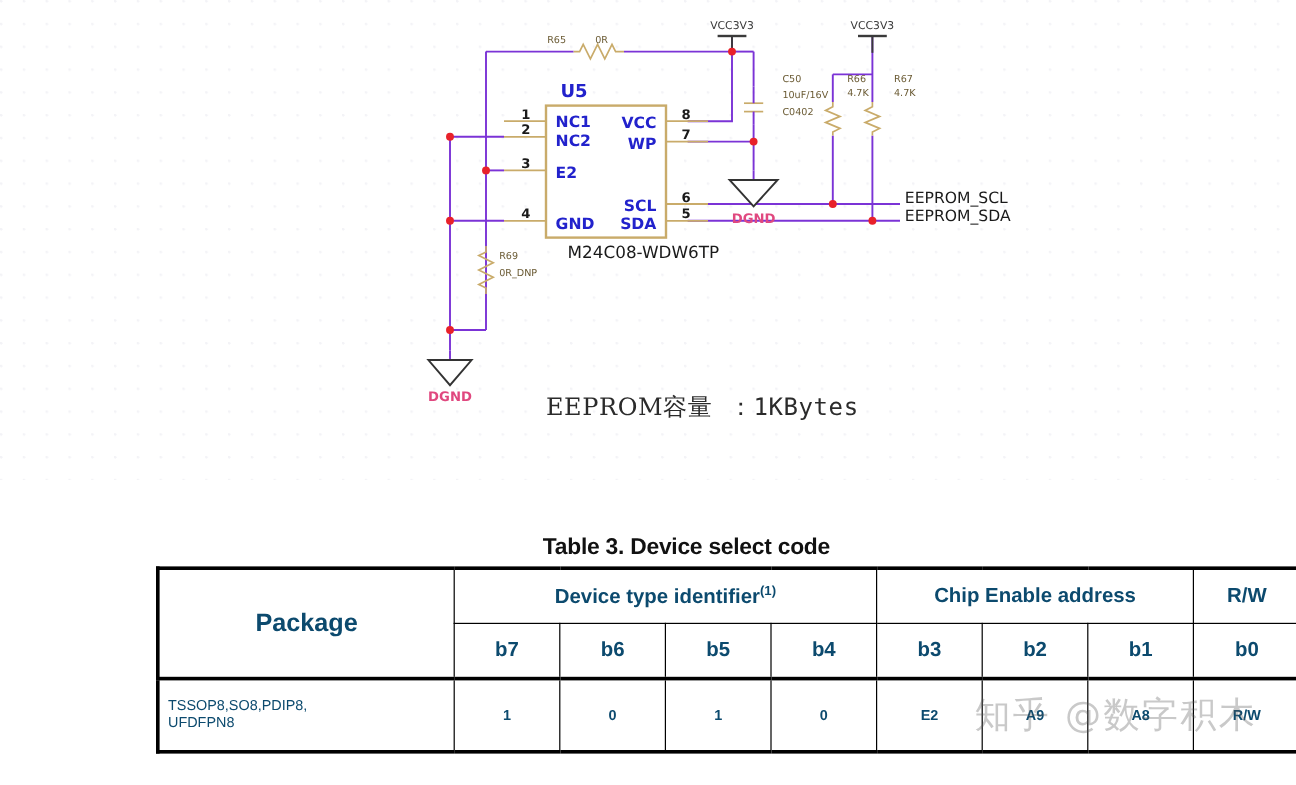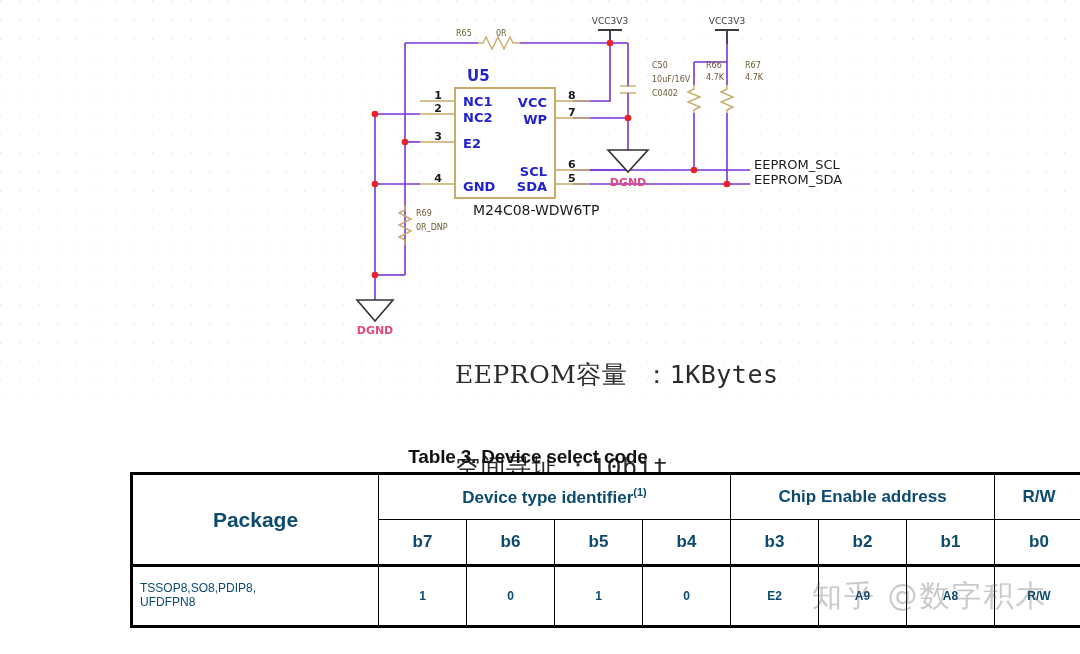--- a/index.html
+++ b/index.html
@@ -27,41 +27,42 @@
     background-image:
       radial-gradient(circle at 1px 1px, rgba(120,120,160,0.085) 1px, transparent 1.3px);
     background-size: 19px 19px;
   }
   #schematic-svg { position: absolute; left:0; top:0; }
 
   
   #annotation {
     position: absolute;
     left: 455px;
-    top: 296px;
+    top: 277px;
     font-family: "DejaVu Serif", "Liberation Serif", serif;
-    font-size: 25px;
+    font-size: 20px;
     color: #2b2b2b;
     line-height: 1.25;
     white-space: pre;
     letter-spacing: 0.5px;
   }
   #annotation .line { display: block; }
   #annotation .val { font-family: "DejaVu Sans Mono", "Liberation Mono", monospace; }
 
   
   #table-title {
     position: absolute;
     left: 0; top: 446px;
     width: 950px;
     text-align: center;
     font-size: 19px;
     font-weight: bold;
     color: #111;
     letter-spacing: -0.2px;
+    padding-left: 44px;
   }
   
   #table-title > span { position: relative; left: 53px; }
 
   #devtable {
     position: absolute;
     left: 130px;
     top: 472px;
     width: 925px;
     border-collapse: collapse;
@@ -273,21 +274,20 @@
     <circle class="junction" cx="375" cy="114" r="3.3"></circle>
     <circle class="junction" cx="405" cy="142" r="3.3"></circle>
     <circle class="junction" cx="375" cy="184" r="3.3"></circle>
     <circle class="junction" cx="375" cy="275" r="3.3"></circle>
     <circle class="junction" cx="694" cy="170" r="3.3"></circle>
     <circle class="junction" cx="727" cy="184" r="3.3"></circle>
   </svg>
 
   <div id="annotation">
     <span class="line"><span>EEPROM容量  ：</span><span class="val">1KBytes</span></span>
-    <span class="line"><span>空间寻址 ：</span><span class="val">10bit</span></span>
   </div>
 </div>
 
 <div id="table-title"><span>Table 3. Device select code</span></div>
 
 <table id="devtable">
   <colgroup>
     <col style="width:247px">
     <col style="width:88px">
       <col style="width:88px">

